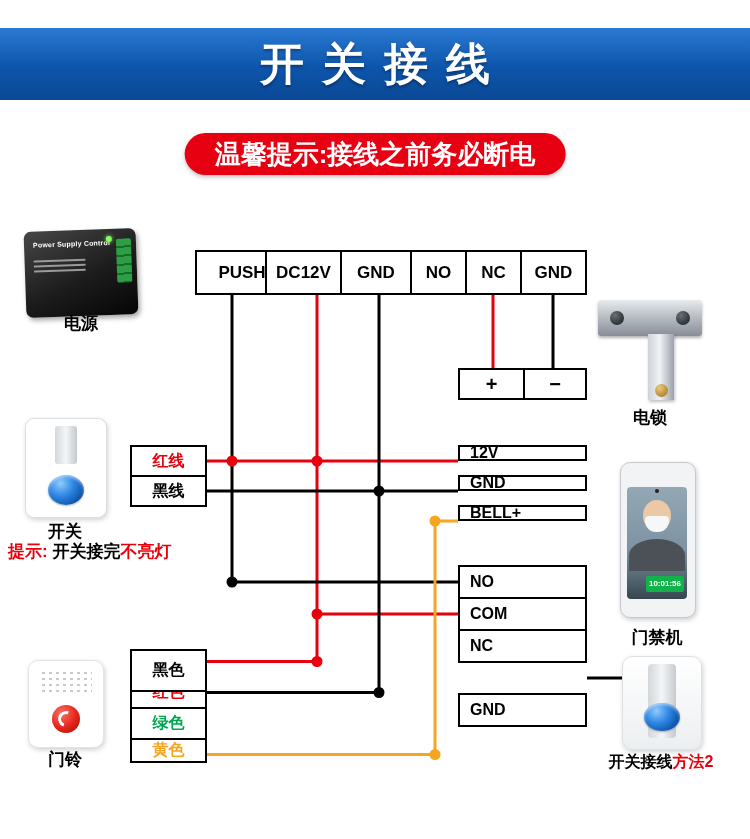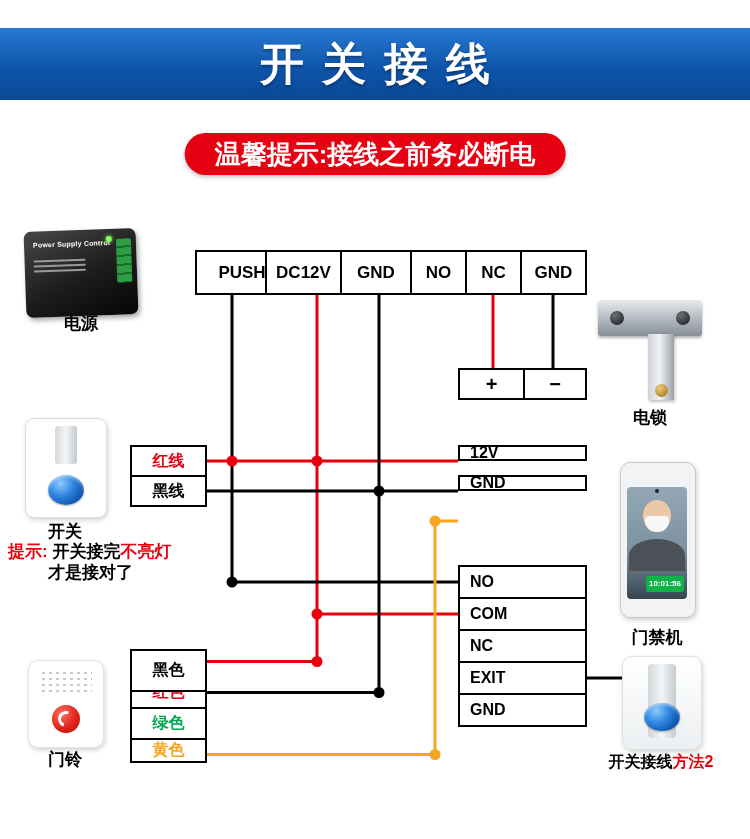--- a/index.html
+++ b/index.html
@@ -202,37 +202,36 @@
     <div class="sw-strip"></div>
     <div class="sw-btn"></div>
   </div>
   <div class="lbl" style="left:25px;top:520px;width:80px;">开关</div>
 
   <div class="tip">
     <div>
       <span class="red">提示:</span>
       <span>开关接完</span><span class="red">不亮灯</span>
     </div>
-    <div class="tip-line2">才是接对了</div>
   </div>
 
   <div class="wirebox" style="top:445px;height:32px;">
     <span class="red">红线</span>
   </div>
   <div class="wirebox" style="top:475px;height:32px;">
     <span>黑线</span>
   </div>
 
   <div class="vrow h32" style="top:445px;">12V</div>
   <div class="vrow h32" style="top:475px;">GND</div>
+  <div class="vrow h32" style="top:505px;">BELL+</div>
 
   <div class="vrow h34" style="top:565px;">NO</div>
   <div class="vrow h34" style="top:597px;">COM</div>
   <div class="vrow h34" style="top:629px;">NC</div>
-  <div class="vrow h34" style="top:661px;">EXIT</div>
   <div class="vrow h34" style="top:693px;">GND</div>
 
   <div class="acm">
     <div class="acm-screen">
       <div class="acm-cam"></div>
       <div class="acm-shoulders"></div>
       <div class="acm-head"></div>
       <div class="acm-mask"></div>
       <div class="acm-time">10:01:56</div>
     </div>

